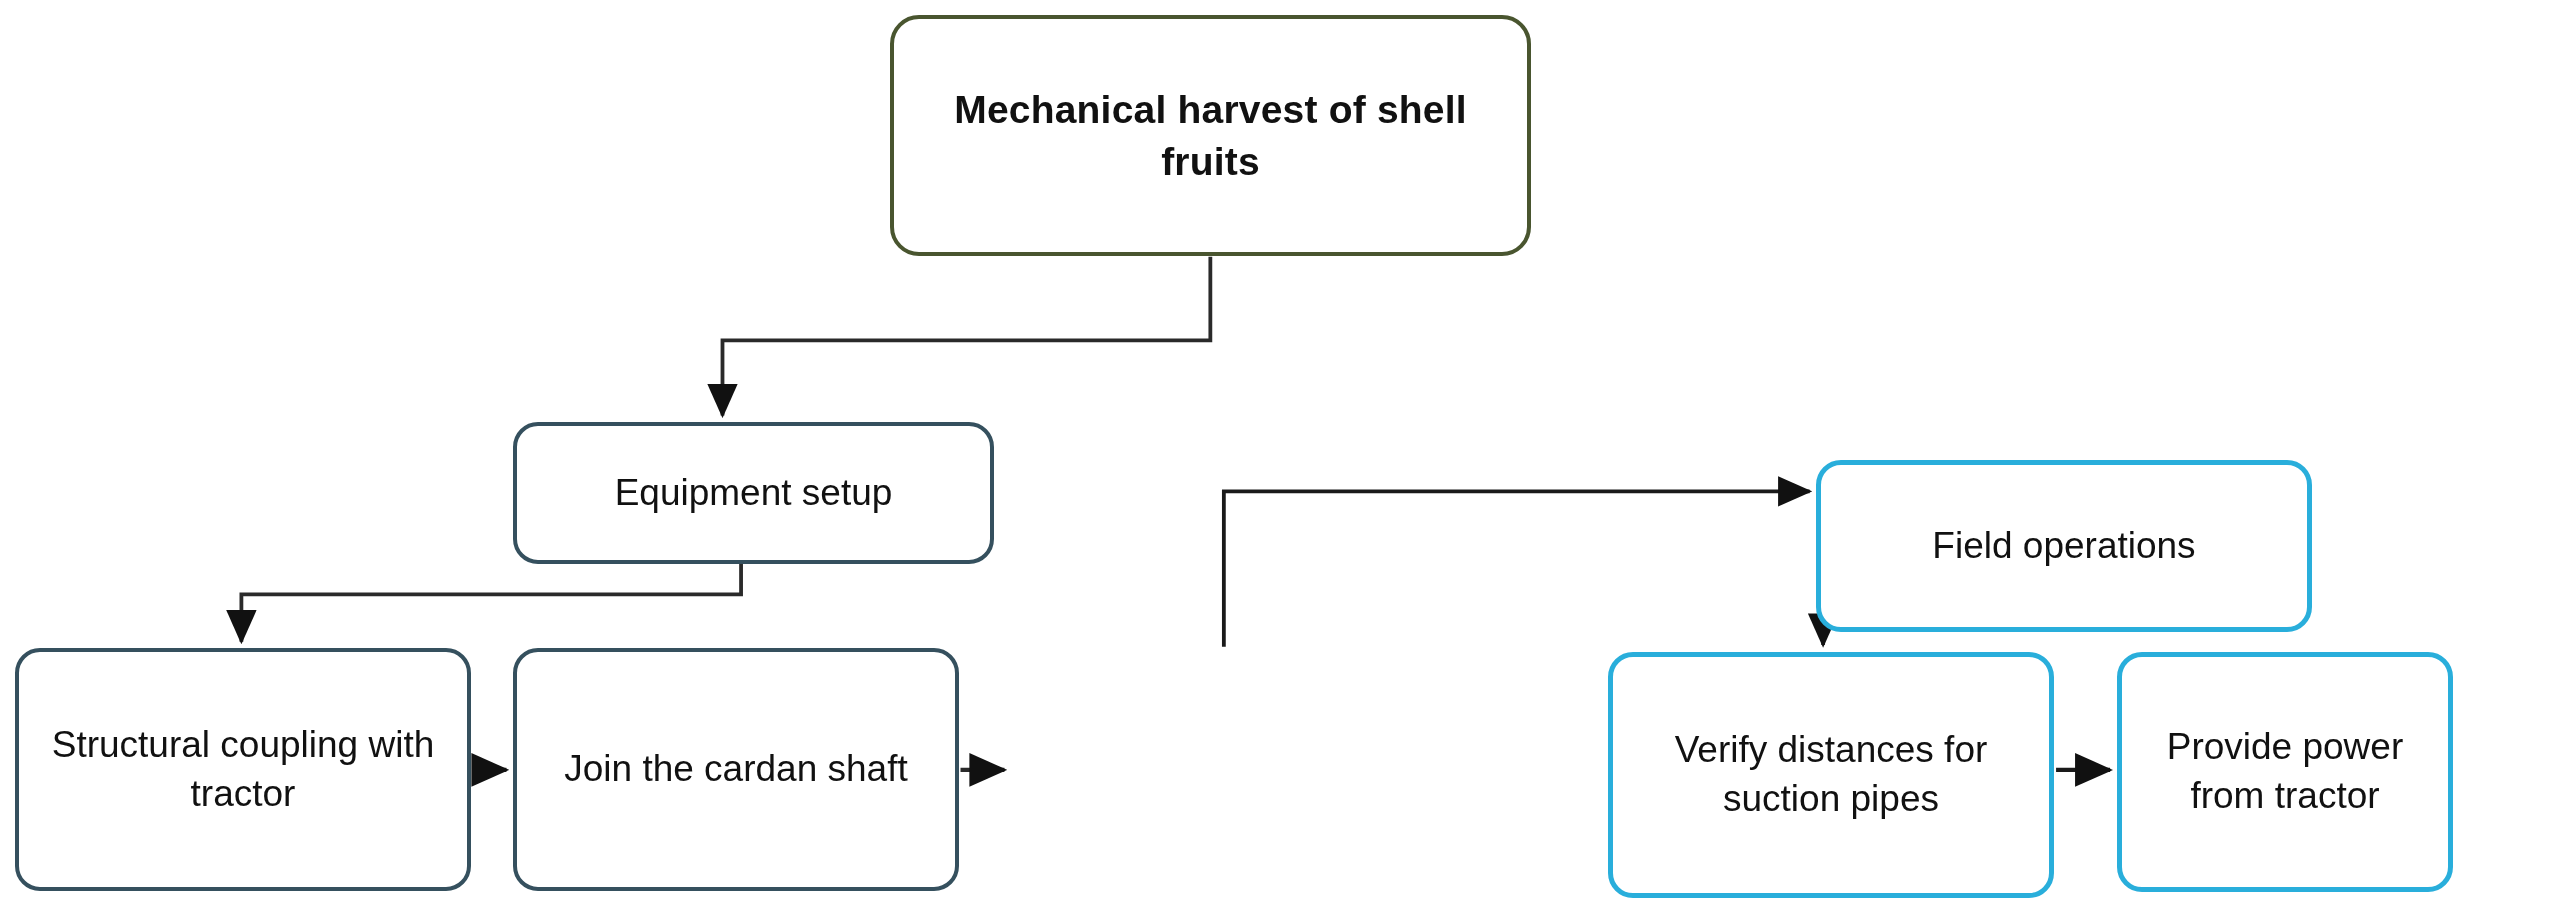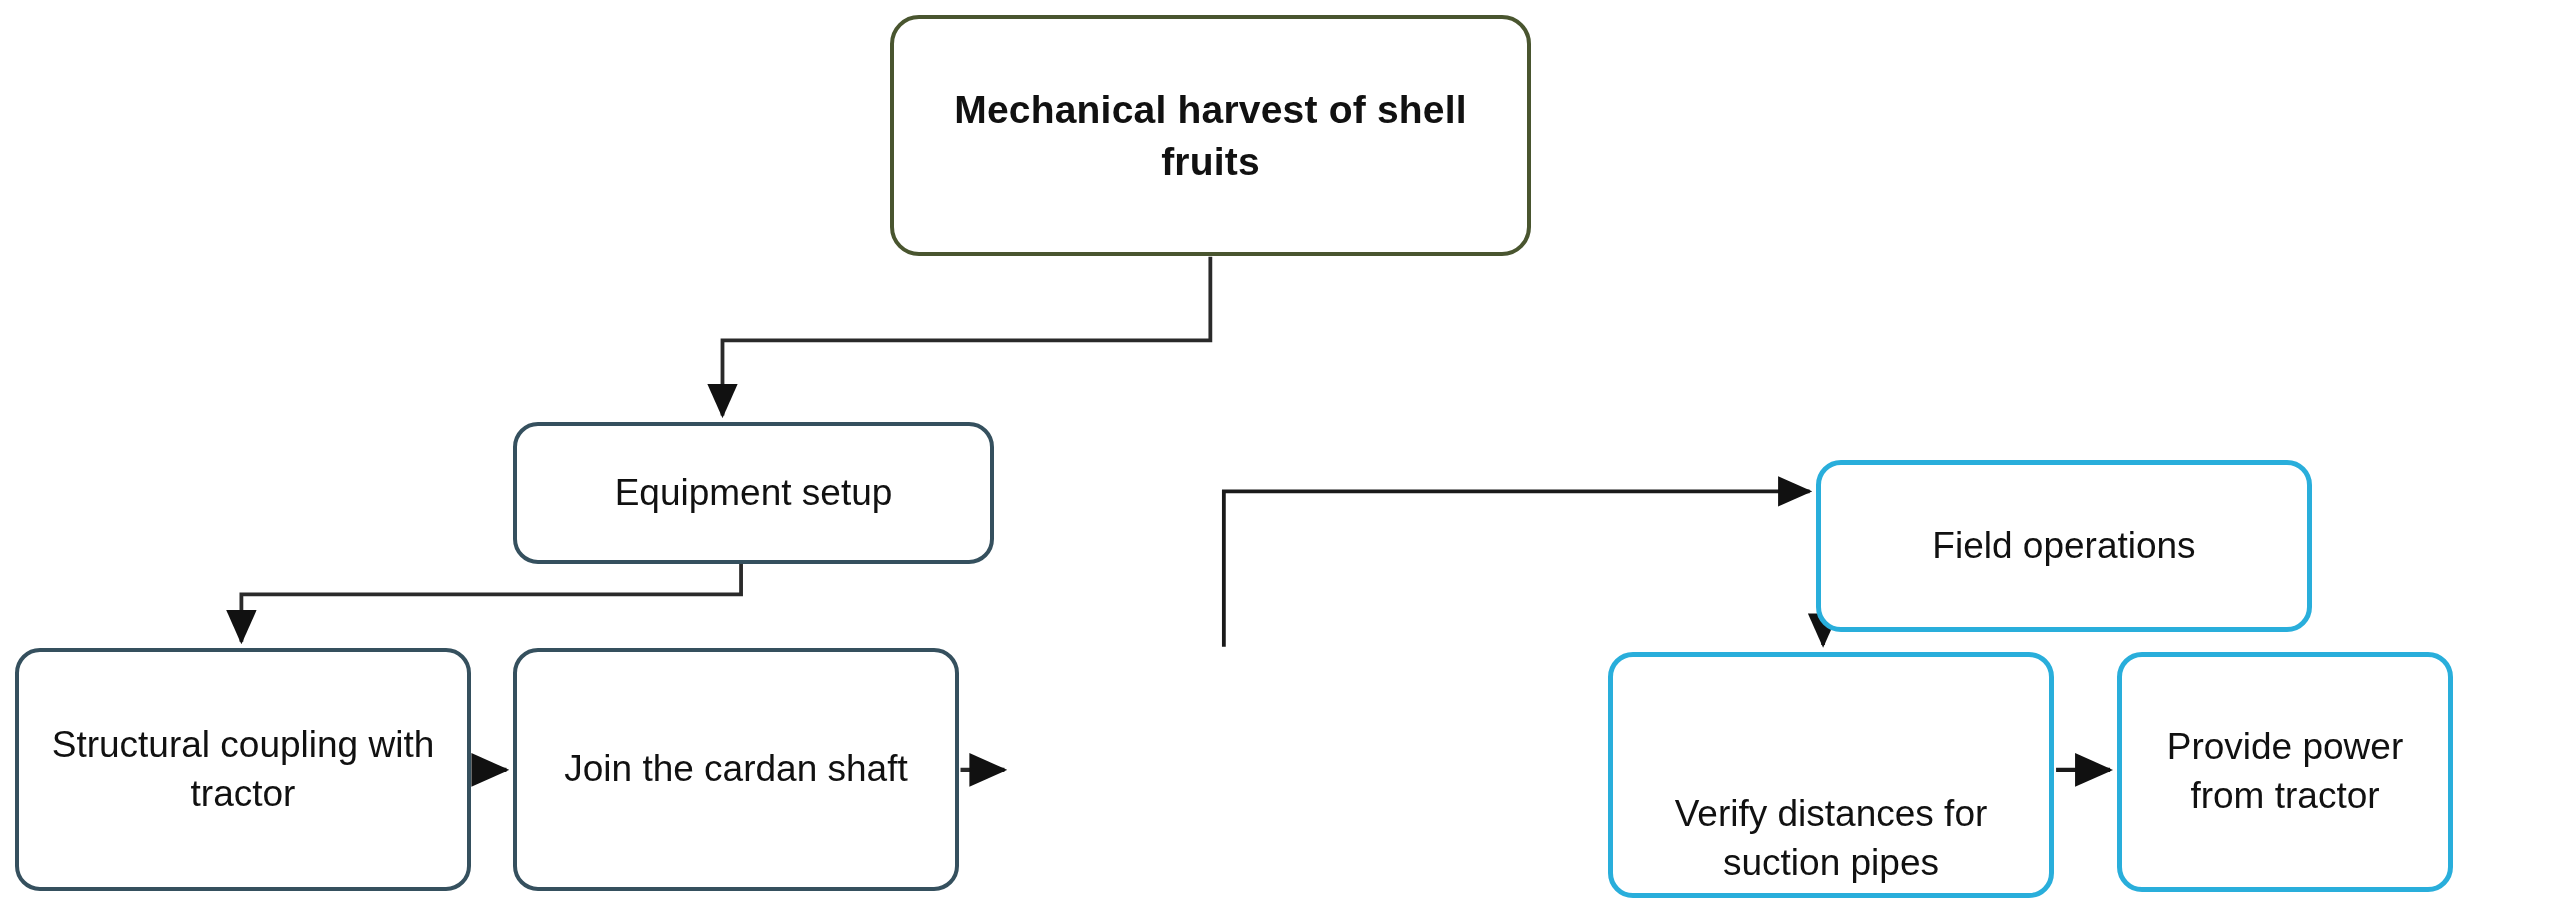--- a/index.html
+++ b/index.html
@@ -103,21 +103,21 @@
 
   <div class="node node-dark" style="left:15px; top:648px; width:456px; height:243px;">
     <span class="node-label">Structural coupling with tractor</span>
   </div>
 
   <div class="node node-dark" style="left:513px; top:648px; width:446px; height:243px;">
     <span class="node-label">Join the cardan shaft</span>
   </div>
 
 
-  <div class="node node-cyan" style="left:1608px; top:652px; width:446px; height:246px;align-items:flex-end;">
+  <div class="node node-cyan" style="left:1608px; top:652px; width:446px; height:246px;">
     <span class="node-label">Verify distances for suction pipes</span>
   </div>
 
   <div class="node node-cyan" style="left:2117px; top:652px; width:336px; height:240px;">
     <span class="node-label">Provide power from tractor</span>
   </div>
 
 </div>
 
 

